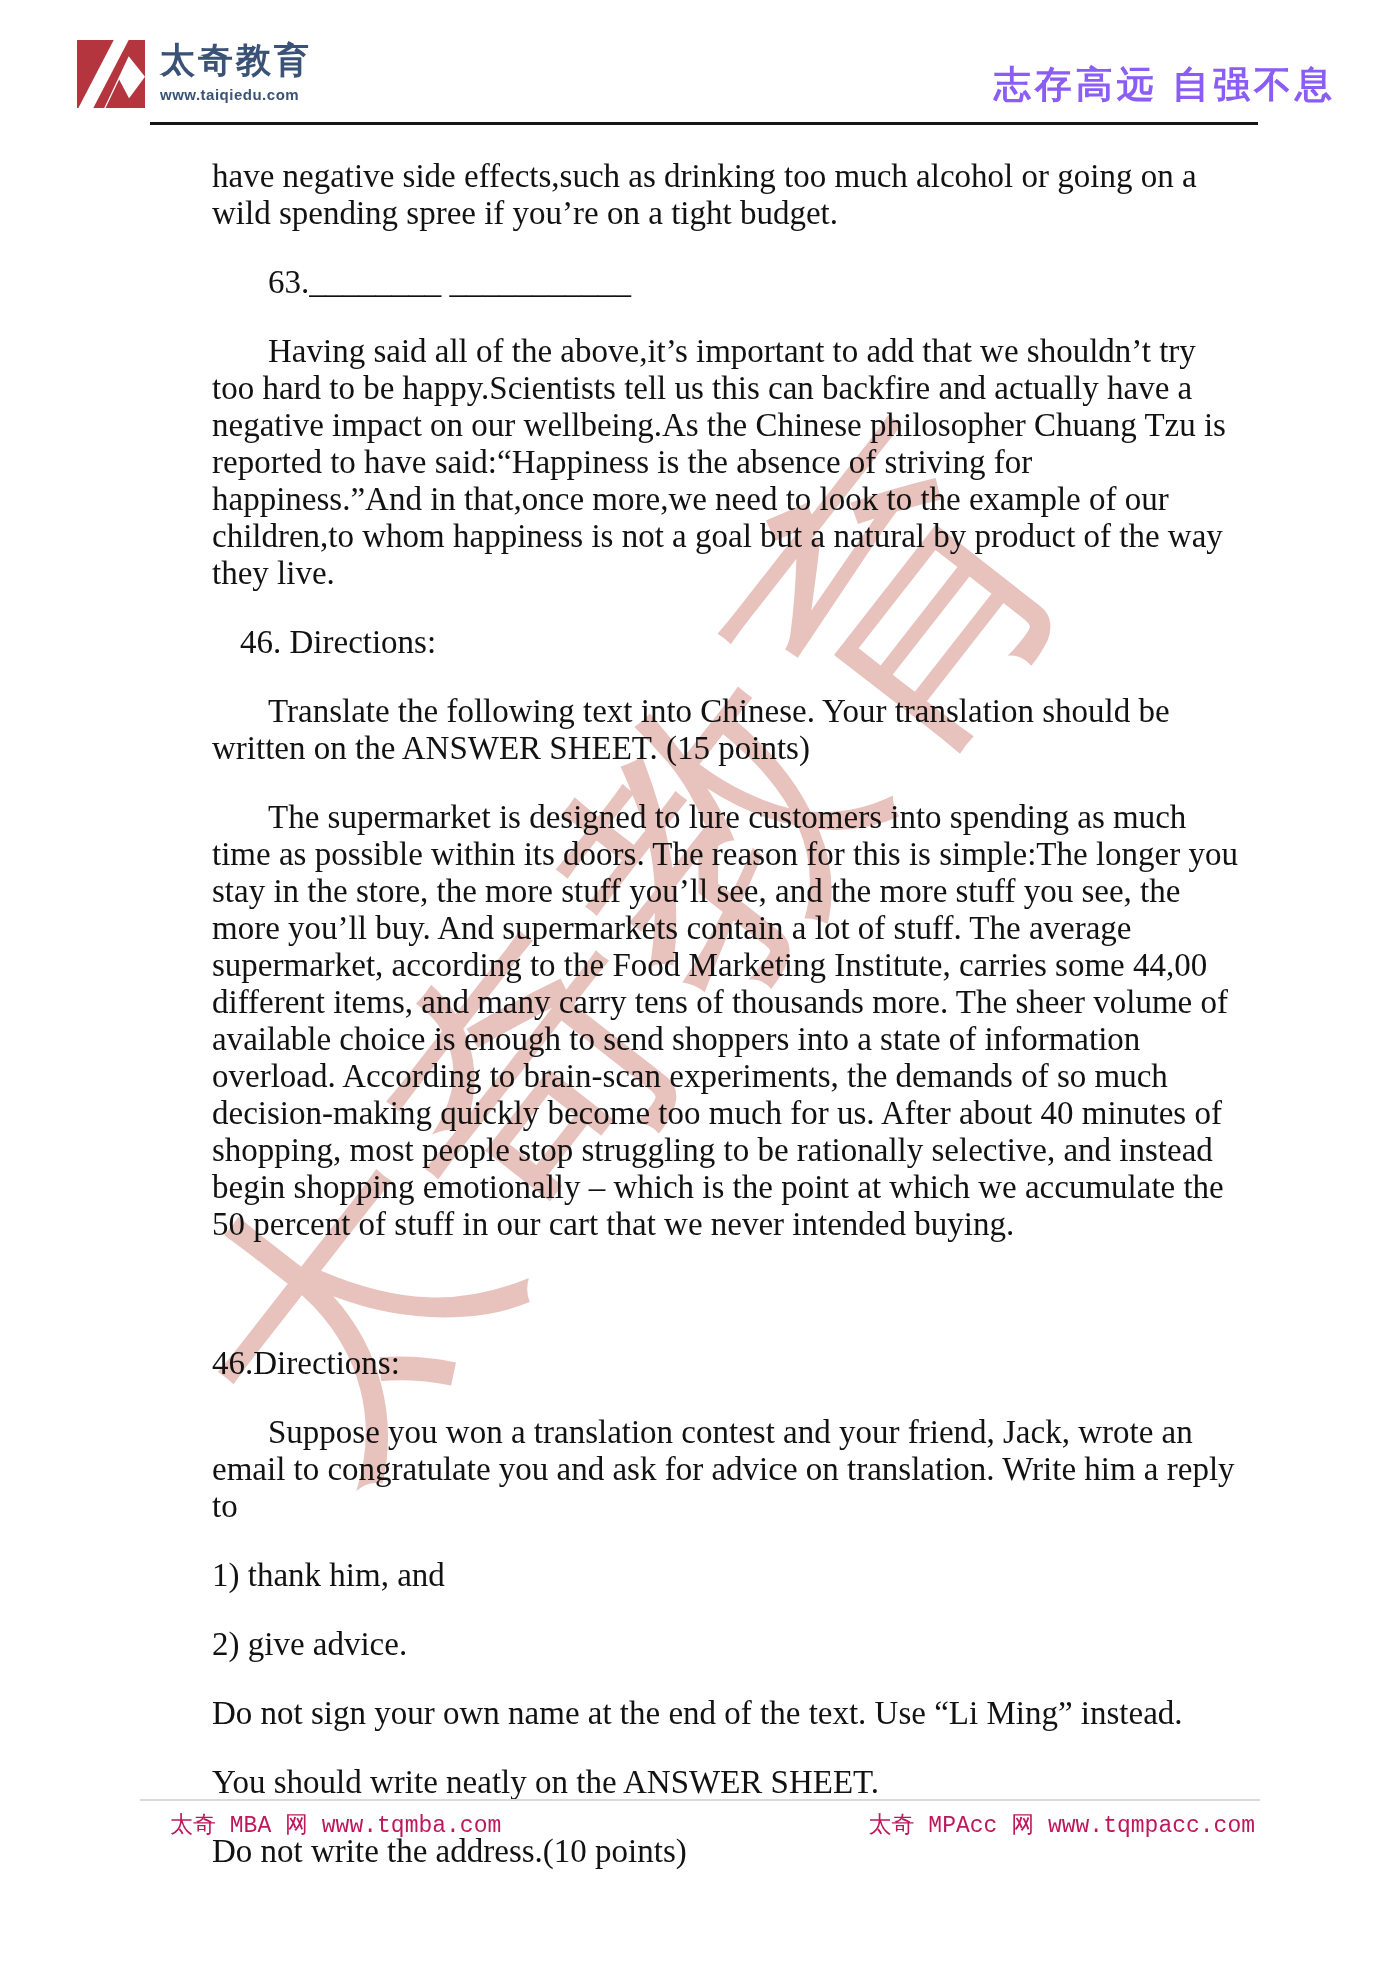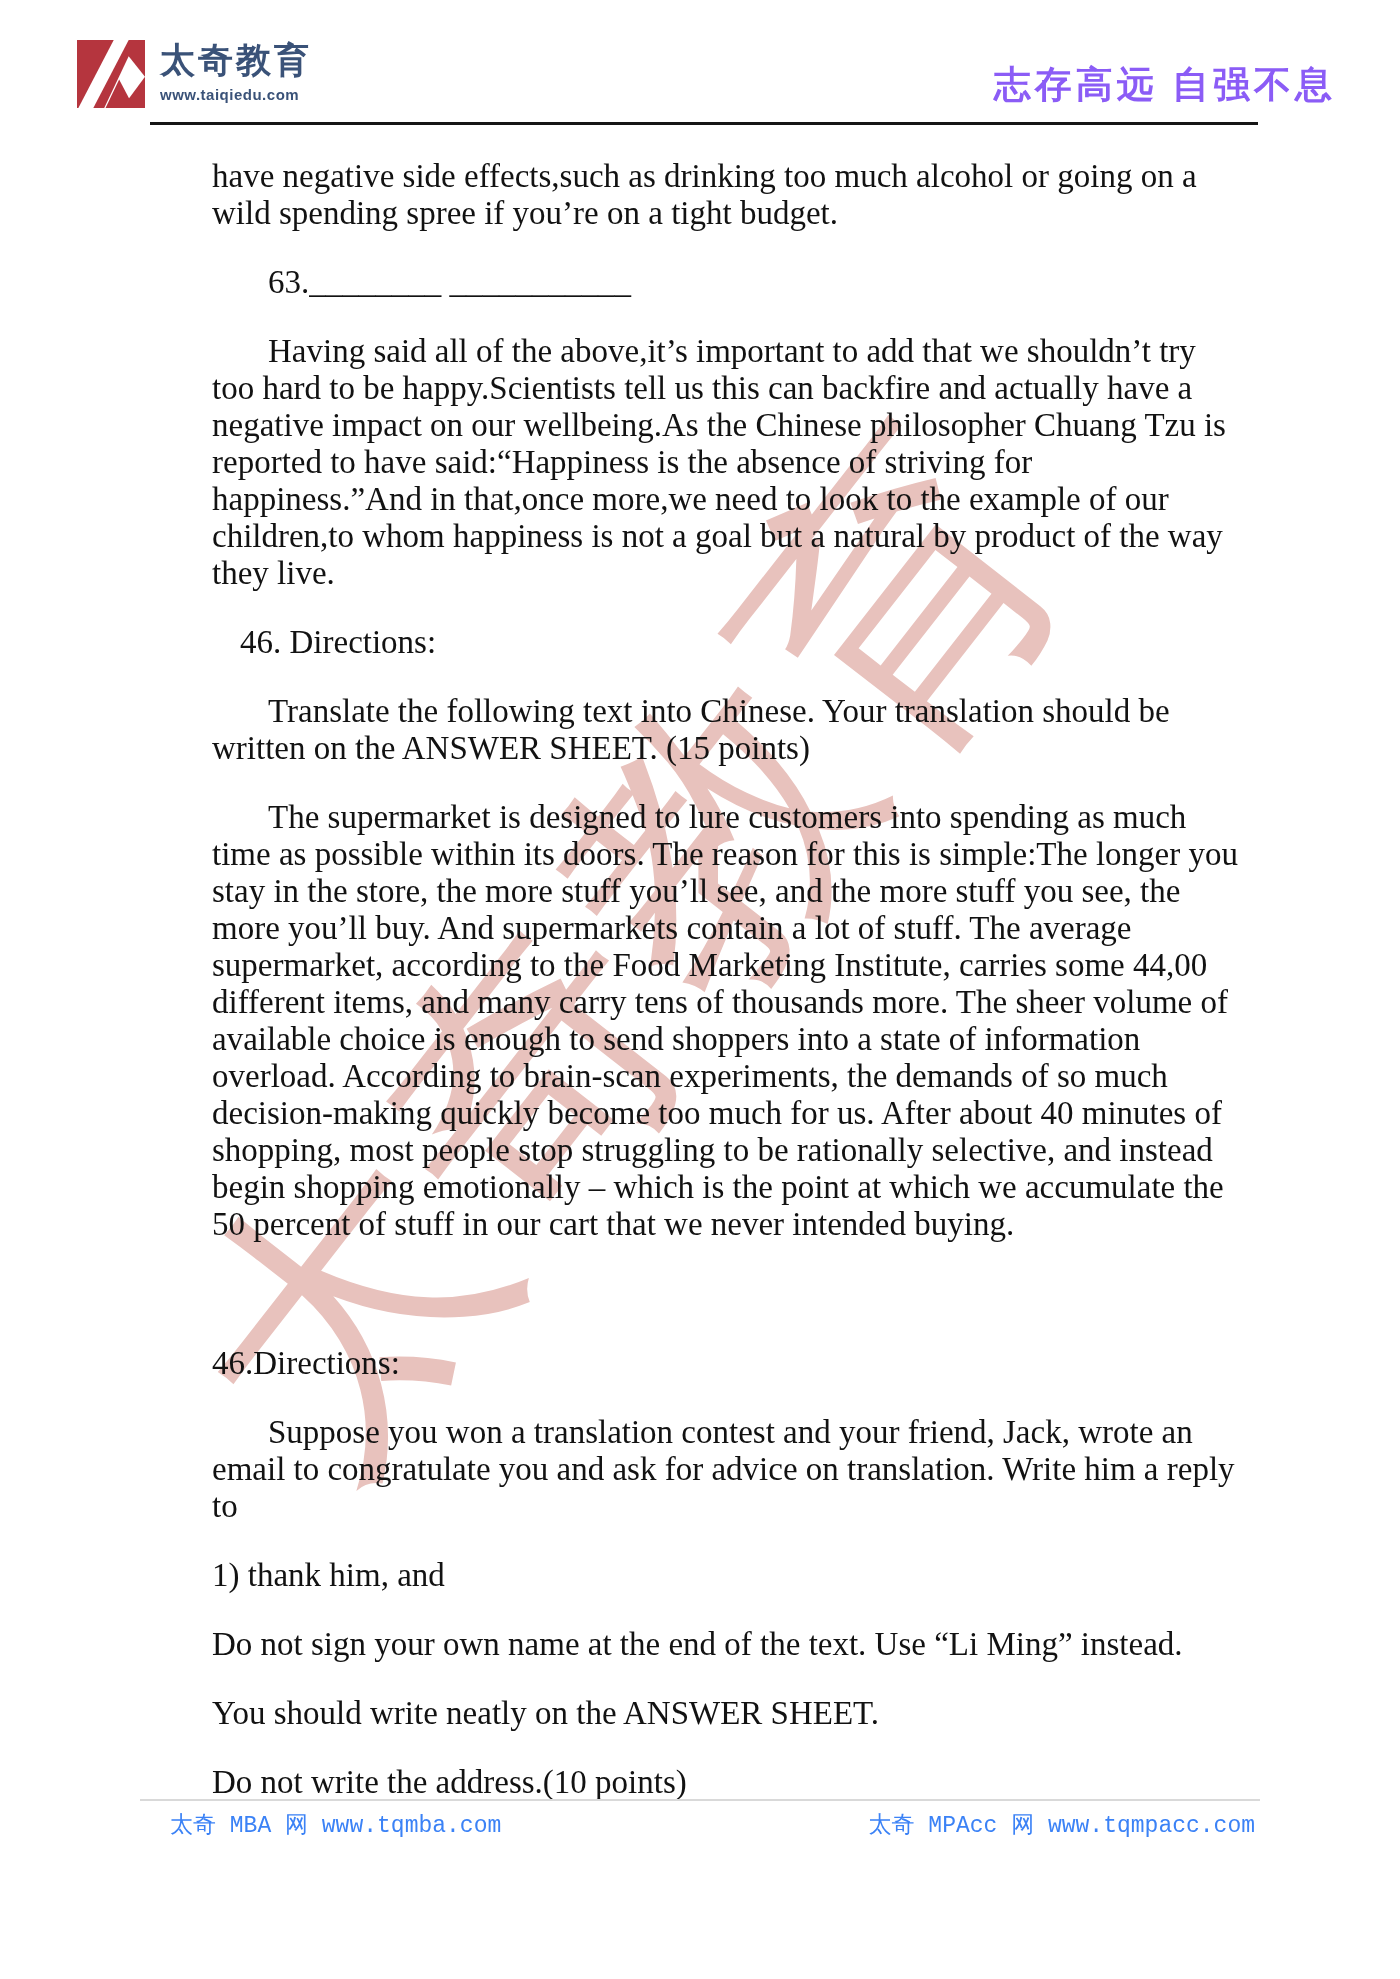--- a/index.html
+++ b/index.html
@@ -103,21 +103,21 @@
     border-top: 2px solid #d9d9d9;
     margin: 0 140px;
     height: 0;
   }
   .footer-row {
     display: flex;
     justify-content: space-between;
     padding: 8px 145px 0 170px;
     font-family: "Liberation Mono", "DejaVu Sans Mono", monospace;
     font-size: 23px;
-    color: #3b82f6;
+    color: #be185d;
     white-space: nowrap;
   }
 </style>
 </head>
 <body>
 
 <div class="page">
 
   <div class="watermark">太奇教育</div>
 
@@ -144,20 +144,21 @@
   <div class="content">
     <p>have negative side effects,such as drinking too much alcohol or going on a wild spending spree if you’re on a tight budget.</p>
     <p class="indent">63.________ ___________</p>
     <p class="indent">Having said all of the above,it’s important to add that we shouldn’t try too hard to be happy.Scientists tell us this can backfire and actually have a negative impact on our wellbeing.As the Chinese philosopher Chuang Tzu is reported to have said:“Happiness is the absence of striving for happiness.”And in that,once more,we need to look to the example of our children,to whom happiness is not a goal but a natural by product of the way they live.</p>
     <p class="indent-sm">46. Directions:</p>
     <p class="indent">Translate the following text into Chinese. Your translation should be written on the ANSWER SHEET. (15 points)</p>
     <p class="indent">The supermarket is designed to lure customers into spending as much time as possible within its doors. The reason for this is simple:The longer you stay in the store, the more stuff you’ll see, and the more stuff you see, the more you’ll buy. And supermarkets contain a lot of stuff. The average supermarket, according to the Food Marketing Institute, carries some 44,00 different items, and many carry tens of thousands more. The sheer volume of available choice is enough to send shoppers into a state of information overload. According to brain-scan experiments, the demands of so much decision-making quickly become too much for us. After about 40 minutes of shopping, most people stop struggling to be rationally selective, and instead begin shopping emotionally – which is the point at which we accumulate the 50 percent of stuff in our cart that we never intended buying.</p>
     <p class="gap-xl">46.Directions:</p>
     <p class="indent">Suppose you won a translation contest and your friend, Jack, wrote an email to congratulate you and ask for advice on translation. Write him a reply to</p>
     <p>1) thank him, and</p>
+    <p>2) give advice.</p>
     <p>Do not sign your own name at the end of the text. Use “Li Ming” instead.</p>
     <p>You should write neatly on the ANSWER SHEET.</p>
     <p>Do not write the address.(10 points)</p>
   </div>
 
   <div class="footer">
     <div class="footer-rule"></div>
     <div class="footer-row">
       <span>太奇 MBA 网 www.tqmba.com</span>
       <span>太奇 MPAcc 网 www.tqmpacc.com</span>

